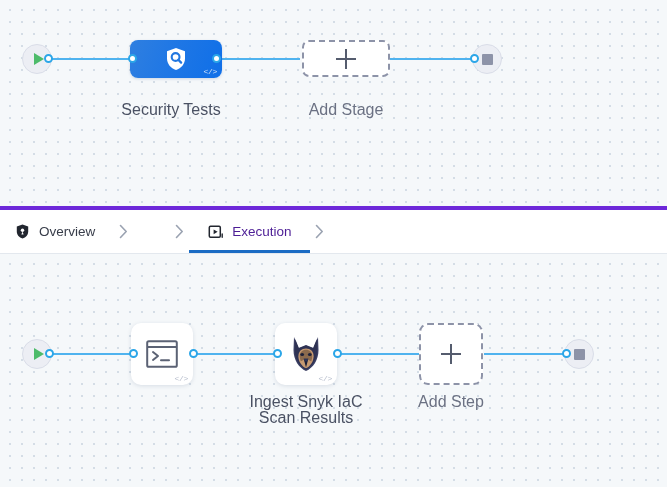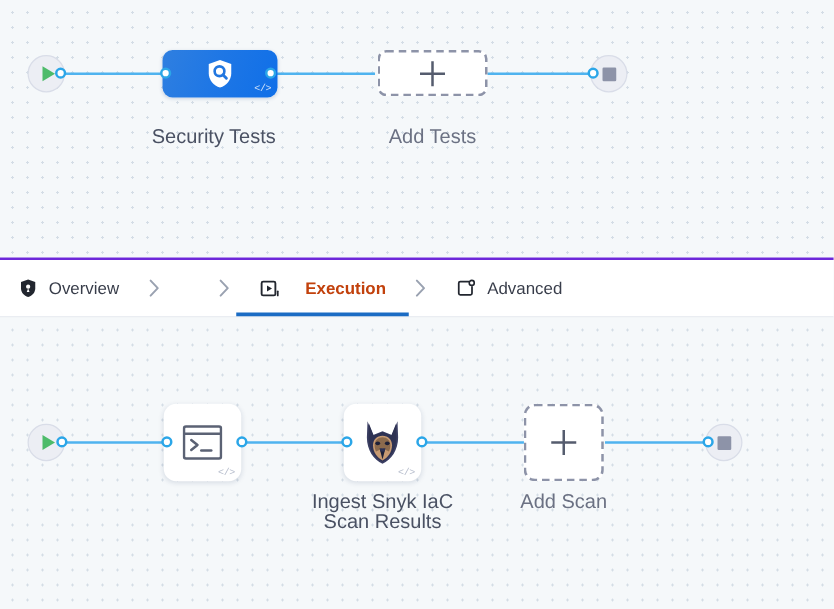--- a/index.html
+++ b/index.html
@@ -128,39 +128,39 @@
     color: #4a5163;
     white-space: pre-line;
   }
   .caption.muted { color: #6b7183; }
 
   
   .tabbar {
     position: relative;
     height: 48px;
     background: #ffffff;
-    border-top: 2px solid #6d28d9;
+    border-top: 4px solid #6d28d9;
     border-bottom: 1px solid #e3e8ee;
     display: flex;
     align-items: center;
     padding-left: 14px;
     flex: 0 0 auto;
   }
   .tab {
     display: flex; align-items: center; gap: 8px;
     height: 100%;
     position: relative;
     cursor: pointer;
   }
   .tab .tab-label {
     font-size: 13.5px;
     color: #383d4a;
     white-space: nowrap;
   }
-  .tab.active .tab-label { font-weight: bold; color: #c2410c; margin-left: 12px; }
+  .tab.active .tab-label { font-weight: normal; color: #4c1d95; }
   .tab.active::after {
     content: "";
     position: absolute;
     left: -18px; right: -18px; bottom: 0;
     height: 3px;
     background: #1b6cc4;
   }
   .sep {
     display: flex; align-items: center; justify-content: center;
     width: 56px;
@@ -192,21 +192,21 @@
         <line x1="13.3" y1="12.8" x2="16.1" y2="15.6" stroke="#2277e0" stroke-width="2.3" stroke-linecap="round"></line>
       </svg>
       <span class="code-badge">&lt;/&gt;</span>
     </div>
     <div class="port" style="left:212px; top:54px;"></div>
     <div class="caption" style="left:91px; top:102px; width:160px;">Security Tests</div>
 
     <div class="add-box add-stage-box" style="left:302px; top:40px;">
       <span class="plus"></span>
     </div>
-    <div class="caption muted" style="left:266px; top:102px; width:160px;">Add Tests</div>
+    <div class="caption muted" style="left:266px; top:102px; width:160px;">Add Stage</div>
 
     <div class="port" style="left:470px; top:54px;"></div>
     <div class="term" style="left:472px; top:44px;">
       <div class="stop-sq"></div>
     </div>
   </div>
 
   <div class="tabbar">
 
     <div class="tab">
@@ -243,29 +243,20 @@
       </span>
       <span class="tab-label">Execution</span>
     </div>
 
     <span class="sep">
       <svg width="9" height="15" viewBox="0 0 9 15">
           <polyline points="1.5,1.5 7.2,7.5 1.5,13.5" fill="none" stroke="#9aa2b1" stroke-width="1.6" stroke-linecap="round" stroke-linejoin="round"></polyline>
         </svg>
     </span>
 
-    <div class="tab">
-      <span class="tab-icon">
-        <svg width="16" height="16" viewBox="0 0 16 16">
-          <path d="M10 2.2 H3.2 C2.5 2.2 2 2.7 2 3.4 V11.6 C2 12.3 2.5 12.8 3.2 12.8 H11.4 C12.1 12.8 12.6 12.3 12.6 11.6 V6.4" fill="none" stroke="#22262f" stroke-width="1.4" stroke-linecap="round"></path>
-          <circle cx="12.4" cy="3.3" r="2" fill="none" stroke="#22262f" stroke-width="1.3"></circle>
-        </svg>
-      </span>
-      <span class="tab-label">Advanced</span>
-    </div>
   </div>
 
   <div class="canvas canvas-bottom">
 
     <div class="wire" style="left:48px; top:99px; width:86px;"></div>
     <div class="wire" style="left:196px; top:99px; width:82px;"></div>
     <div class="wire" style="left:340px; top:99px; width:80px;"></div>
     <div class="wire" style="left:484px; top:99px; width:82px;"></div>
 
     <div class="term" style="left:22px; top:85px;">
@@ -299,21 +290,21 @@
       </svg>
       <span class="code-badge">&lt;/&gt;</span>
     </div>
     <div class="port" style="left:333px; top:95px;"></div>
     <div class="caption" style="left:226px; top:140px; width:160px;">Ingest Snyk IaC
 Scan Results</div>
 
     <div class="add-box add-step-box" style="left:419px; top:69px;">
       <span class="plus"></span>
     </div>
-    <div class="caption muted" style="left:371px; top:140px; width:160px;">Add Scan</div>
+    <div class="caption muted" style="left:371px; top:140px; width:160px;">Add Step</div>
 
     <div class="port" style="left:562px; top:95px;"></div>
     <div class="term" style="left:564px; top:85px;">
       <div class="stop-sq"></div>
     </div>
   </div>
 
 </div>
 
 </body></html>

